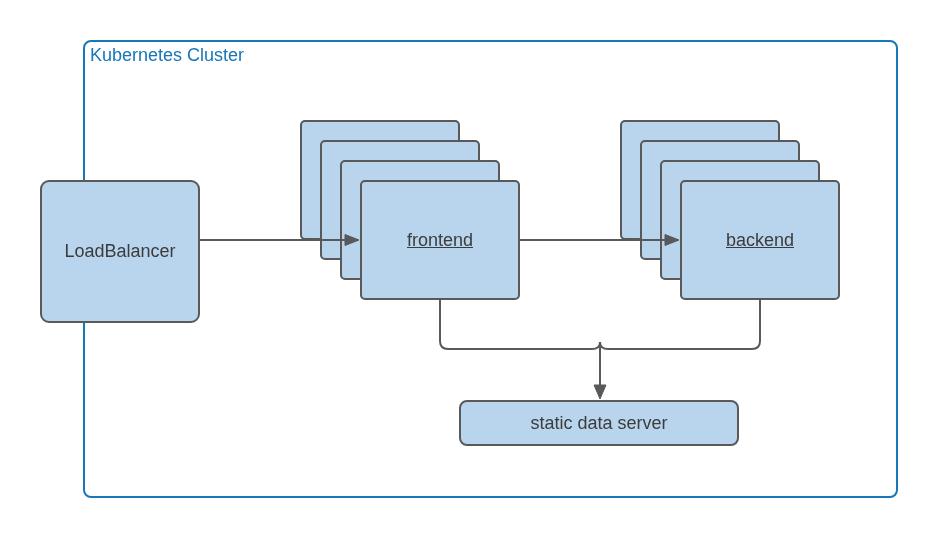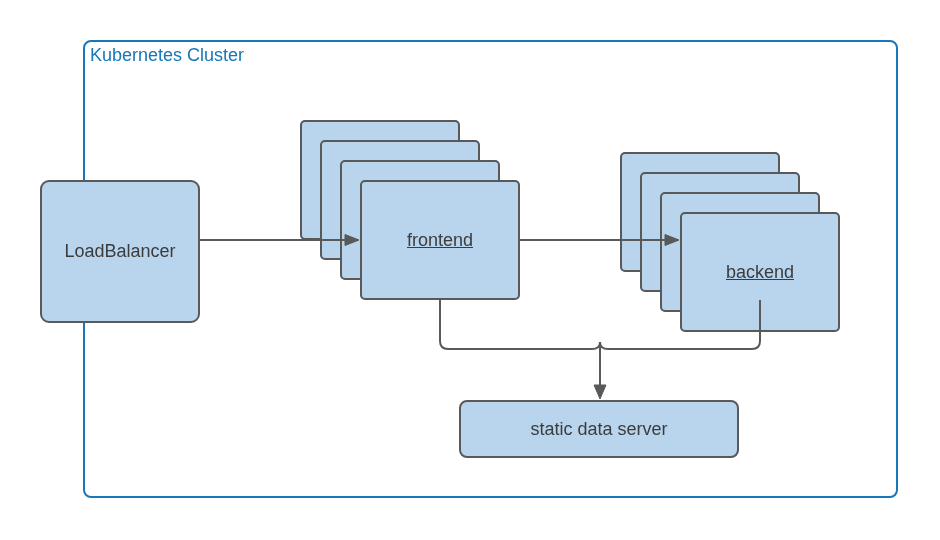--- a/index.html
+++ b/index.html
@@ -49,29 +49,29 @@
     border: 2.5px solid var(--node-border);
     border-radius: 9px;
     display: flex;
     align-items: center;
     justify-content: center;
     font-size: 18px;
     color: var(--node-text);
     z-index: 2;
   }
   .node-lb { left: 40px; top: 180px; width: 160px; height: 143px; }
-  .node-static { left: 459px; top: 400px; width: 280px; height: 58px; border-radius: 8px; }
+  .node-static { left: 459px; top: 400px; width: 280px; height: 46px; border-radius: 8px; }
   .stack {
     position: absolute;
     width: 220px;
     height: 180px;
     z-index: 2;
   }
   .stack-frontend { left: 300px; top: 120px; }
-  .stack-backend  { left: 620px; top: 120px; margin-top: 32px; }
+  .stack-backend  { left: 620px; top: 120px; }
   .stack-box {
     position: absolute;
     width: 160px;
     height: 120px;
     background: var(--node-fill);
     border: 2.5px solid var(--node-border);
     border-radius: 5px;
     text-decoration: underline;
   }
   .stack-front {

